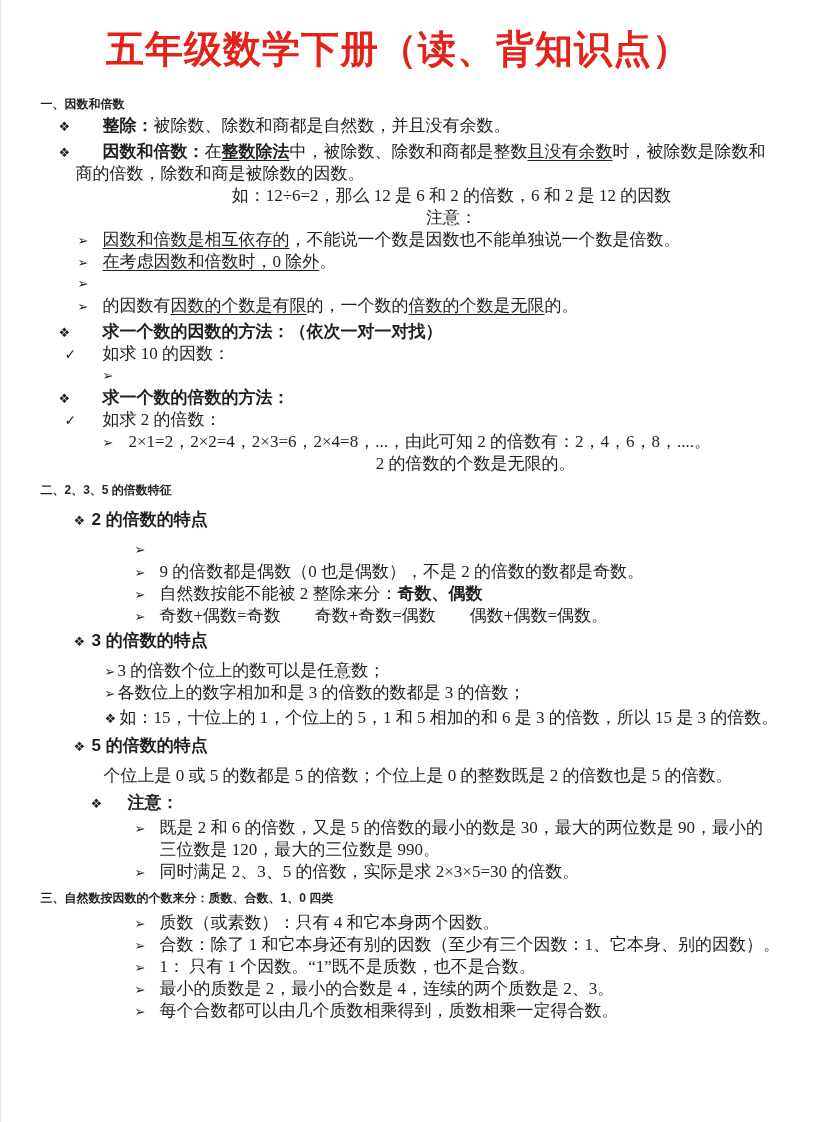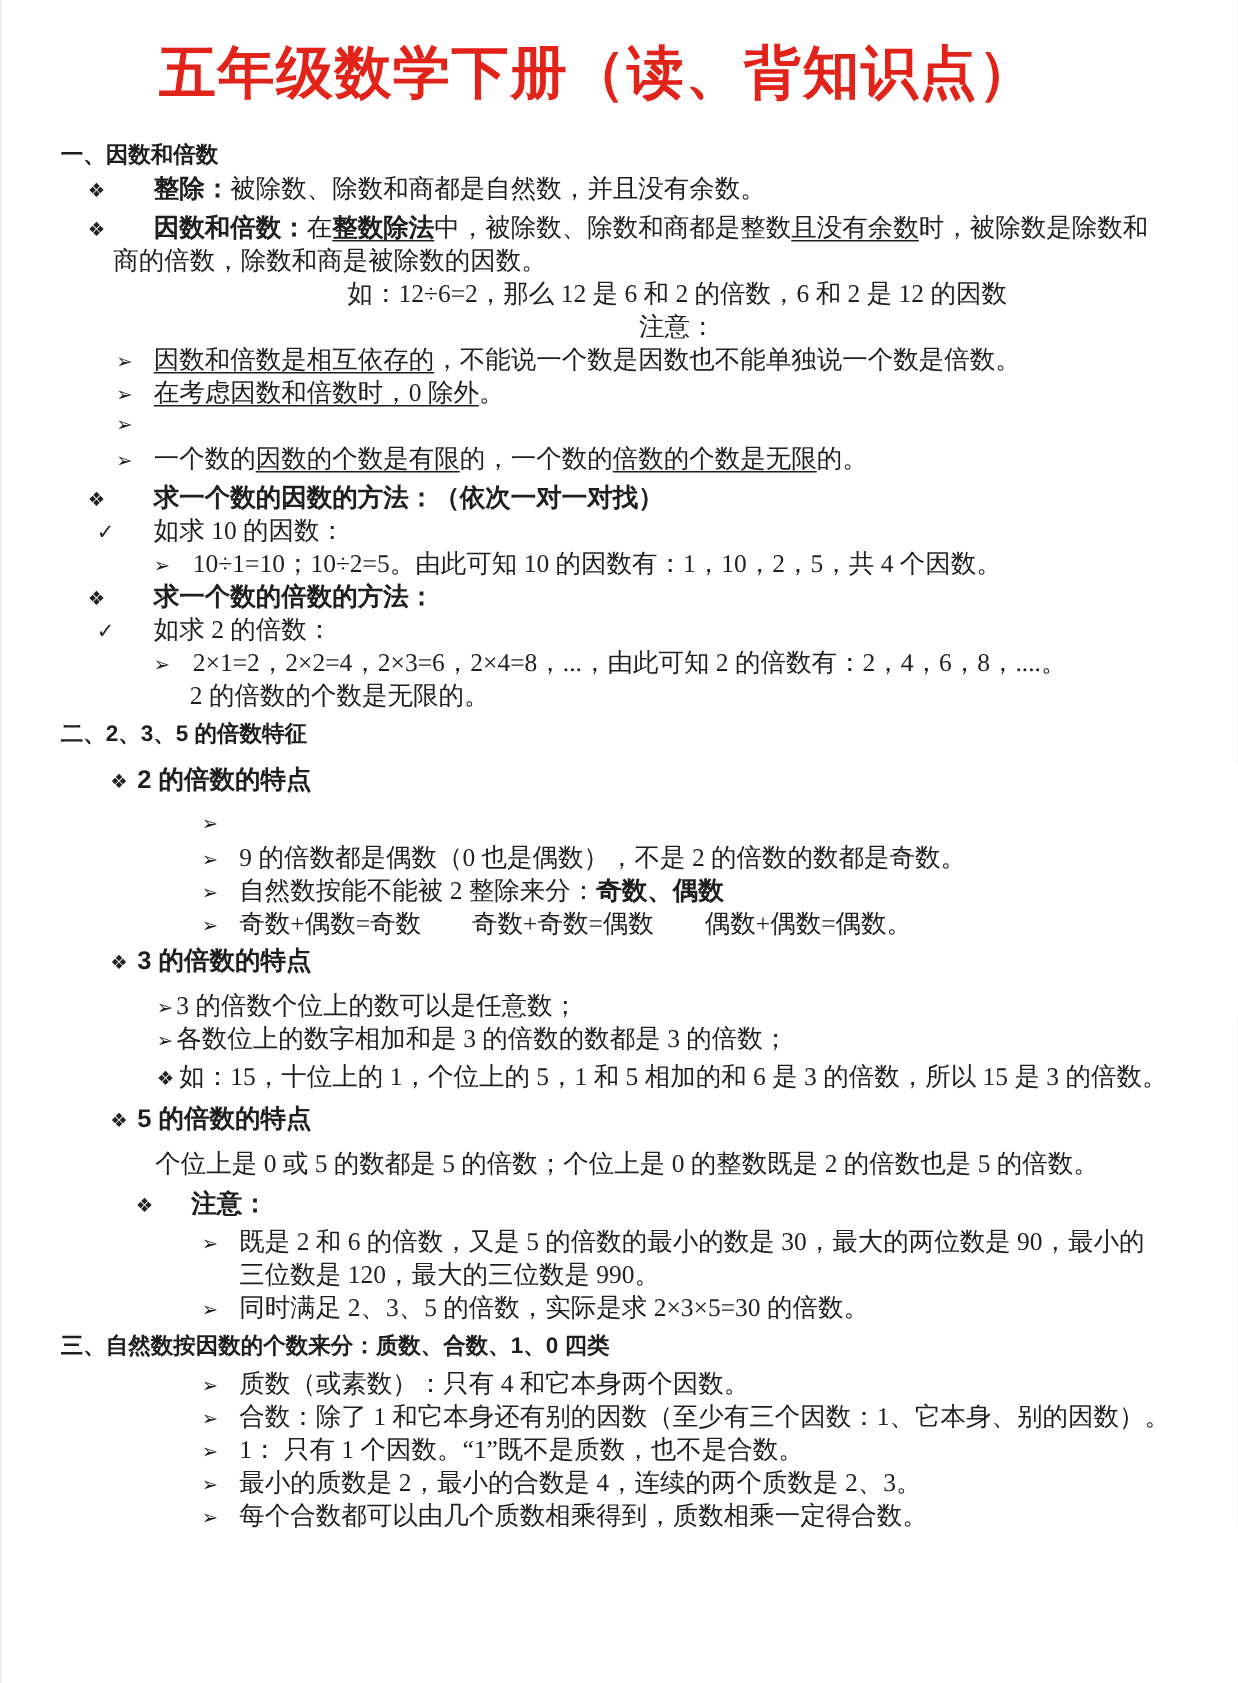--- a/index.html
+++ b/index.html
@@ -45,28 +45,28 @@
   .b{
     font-weight:700;
     font-family:"Liberation Sans","DejaVu Sans",sans-serif;
   }
   .u{
     text-decoration:underline;
     text-underline-offset:3px;
     text-decoration-thickness:1px;
   }
   
-  .k-h      {padding-left:40px;font-weight:700;font-family:"Liberation Sans","DejaVu Sans",sans-serif;font-size:15px;align-items:flex-end;}
+  .k-h      {padding-left:40px;font-weight:700;font-family:"Liberation Sans","DejaVu Sans",sans-serif;font-size:12px;align-items:flex-end;}
   .k-d1     {padding-left:58px;}  .k-d1  .marker{width:44px;}
   .k-cont1  {padding-left:75px;}
   .k-eg     {padding-left:78px;justify-content:center;}
   .k-a1     {padding-left:77px;}  .k-a1  .marker{width:25px;}
   .k-c1     {padding-left:64px;}  .k-c1  .marker{width:38px;font-size:14px;}
   .k-a2     {padding-left:102px;} .k-a2  .marker{width:26px;}
-  .k-cont2  {padding-left:126px;}
+  .k-cont2  {padding-left:126px;justify-content:center;}
   .k-d2     {padding-left:73px;}  .k-d2  .marker{width:18px;}
   .k-a3     {padding-left:134px;} .k-a3  .marker{width:25px;}
   .k-cont3  {padding-left:159px;}
   .k-a3t    {padding-left:104px;} .k-a3t .marker{width:13px;}
   .k-d2t    {padding-left:104px;} .k-d2t .marker{width:15px;}
   .k-plain3 {padding-left:103px;}
   .k-d1n    {padding-left:90px;}  .k-d1n .marker{width:37px;}
   
   .gap-xs{margin-top:3px;}
   .gap-sm{margin-top:4px;}
@@ -106,33 +106,32 @@
       </div>
       <div class="line k-a1">
         <span class="marker">➢</span>
         <span class="text"><span class="u">在考虑因数和倍数时，0 除外</span><span>。</span></span>
       </div>
       <div class="line k-a1">
         <span class="marker">➢</span>
       </div>
       <div class="line k-a1">
         <span class="marker">➢</span>
-        <span class="text"><span>一个数的</span><span class="u">因数的个数是有限</span><span>的，一个数的</span><span class="u">倍数的个数是无限</span><span>的。</span></span>
+        <span class="text"><span>的因数有</span><span class="u">因数的个数是有限</span><span>的，一个数的</span><span class="u">倍数的个数是无限</span><span>的。</span></span>
       </div>
       <div class="line k-d1 gap-sm">
         <span class="marker">❖</span>
         <span class="text"><span class="b">求一个数的因数的方法：（依次一对一对找）</span></span>
       </div>
       <div class="line k-c1">
         <span class="marker">✓</span>
         <span class="text"><span>如求 10 的因数：</span></span>
       </div>
       <div class="line k-a2">
         <span class="marker">➢</span>
-        <span class="text"><span>10÷1=10；10÷2=5。由此可知 10 的因数有：1，10，2，5，共 4 个因数。</span></span>
       </div>
       <div class="line k-d1">
         <span class="marker">❖</span>
         <span class="text"><span class="b">求一个数的倍数的方法：</span></span>
       </div>
       <div class="line k-c1">
         <span class="marker">✓</span>
         <span class="text"><span>如求 2 的倍数：</span></span>
       </div>
       <div class="line k-a2">

